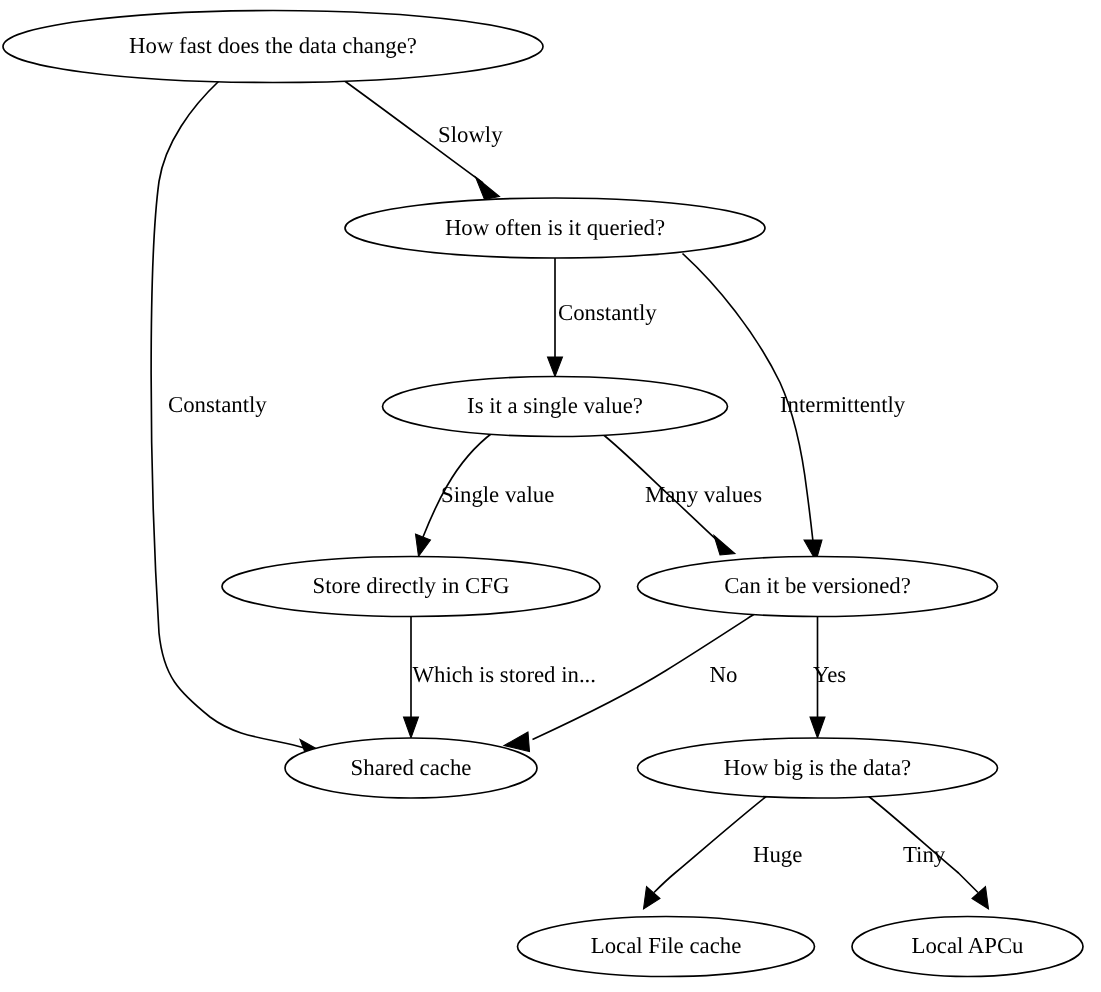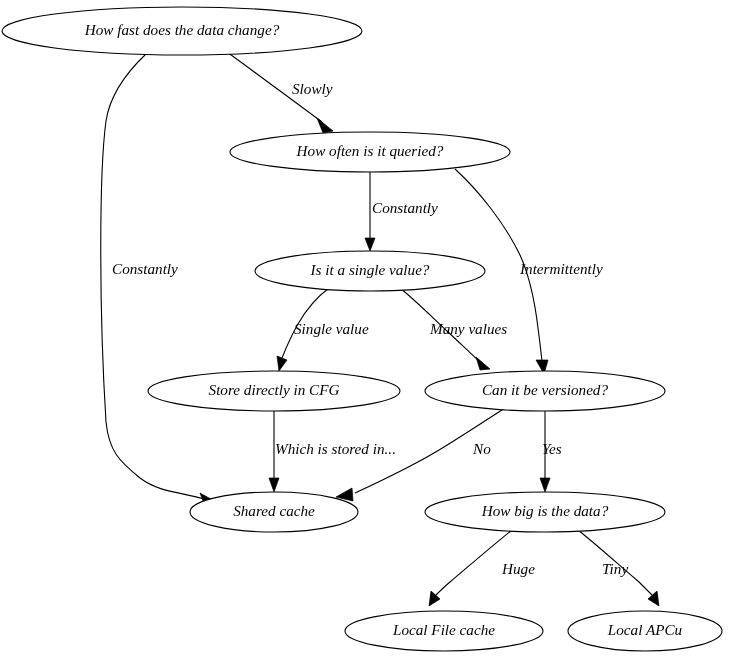--- a/index.html
+++ b/index.html
@@ -11,21 +11,20 @@
     width: 734px;
     height: 661px;
     font-family: "Liberation Serif", "DejaVu Serif", serif;
     overflow: hidden;
   }
   #graph-root {
     position: relative;
     width: 676px;
     height: 661px;
     background: #ffffff;
-    font-style: italic;
   }
   svg#flow-svg {
     display: block;
     width: 734px;
     height: 661px;
   }
   .node-ellipse {
     fill: #ffffff;
     stroke: #000000;
     stroke-width: 1.1;

